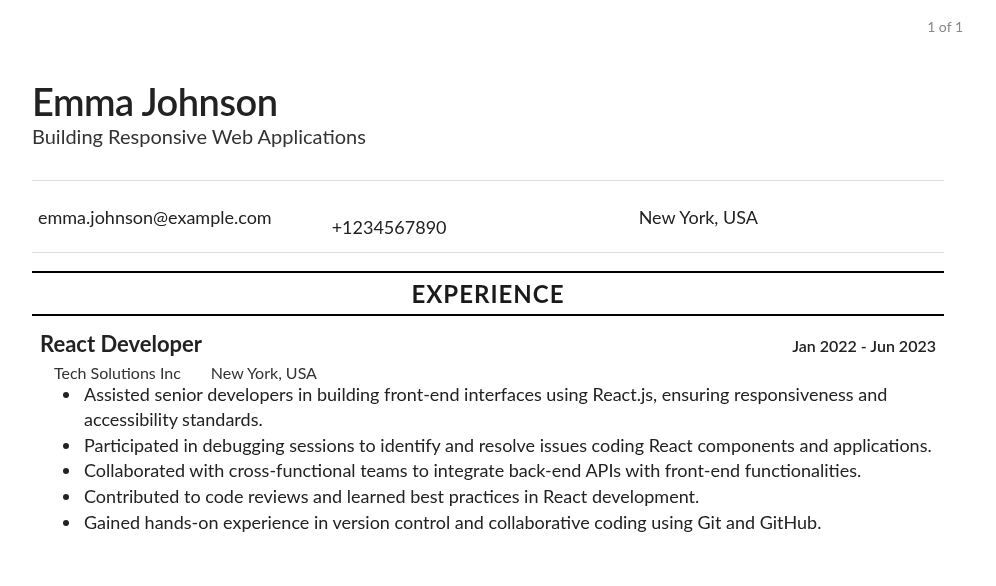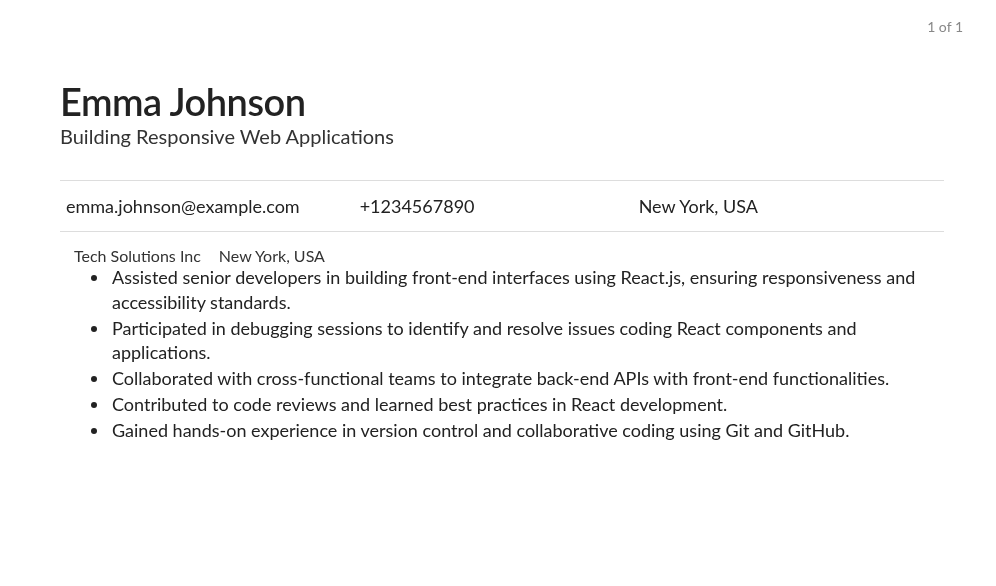--- a/index.html
+++ b/index.html
@@ -16,21 +16,21 @@
       position: relative;
     }
     .page-indicator {
       position: absolute;
       top: 18px;
       right: 33px;
       font-size: 14px;
       color: #888;
     }
     .content {
-      padding: 78px 52px 0 60px;
+      padding: 78px 52px 0 32px;
     }
     .name {
       font-size: 38px;
       font-weight: 600;
       color: #222;
       letter-spacing: -0.5px;
     }
     .tagline {
       font-size: 20px;
       color: #333;
@@ -48,20 +48,21 @@
     }
     .contact-item {
       font-size: 18px;
       color: #222;
     }
     .contact-email {
       flex: 0 0 auto;
     }
     .contact-phone {
       flex: 0 0 auto;
+      margin-top: 21px;
     }
     .contact-location {
       flex: 0 0 auto;
       margin-left: auto;
       margin-right: 180px;
     }
     .section-heading-wrapper {
       margin-top: 18px;
       border-top: 2px solid #000;
       border-bottom: 2px solid #000;
@@ -88,23 +89,23 @@
       font-weight: 700;
       color: #222;
     }
     .job-dates {
       font-size: 16px;
       font-weight: 600;
       color: #222;
     }
     .job-subheader {
       display: flex;
-      gap: 18px;
+      gap: 30px;
       margin-top: 6px;
-      margin-left: 6px;
+      margin-left: 14px;
     }
     .job-company, .job-location {
       font-size: 16px;
       color: #333;
       font-weight: 400;
     }
     .bullets {
       margin-top: 0;
       padding-left: 42px;
       list-style: disc;
@@ -125,22 +126,29 @@
 <div class="content">
   <h1 class="name">Emma Johnson</h1>
   <div class="tagline">Building Responsive Web Applications</div>
 
   <div class="contact-row">
     <span class="contact-item contact-email">emma.johnson@example.com</span>
     <span class="contact-item contact-phone">+1234567890</span>
     <span class="contact-item contact-location">New York, USA</span>
   </div>
 
+  <div class="section-heading-wrapper">
+    <div class="section-heading">EXPERIENCE</div>
+  </div>
 
   <div class="job">
+    <div class="job-header">
+      <div class="job-title">React Developer</div>
+      <div class="job-dates">Jan 2022 - Jun 2023</div>
+    </div>
     <div class="job-subheader">
       <span class="job-company">Tech Solutions Inc</span>
       <span class="job-location">New York, USA</span>
     </div>
     <ul class="bullets">
       <li>Assisted senior developers in building front-end interfaces using React.js, ensuring responsiveness and accessibility standards.</li>
       <li>Participated in debugging sessions to identify and resolve issues coding React components and applications.</li>
       <li>Collaborated with cross-functional teams to integrate back-end APIs with front-end functionalities.</li>
       <li>Contributed to code reviews and learned best practices in React development.</li>
       <li>Gained hands-on experience in version control and collaborative coding using Git and GitHub.</li>

